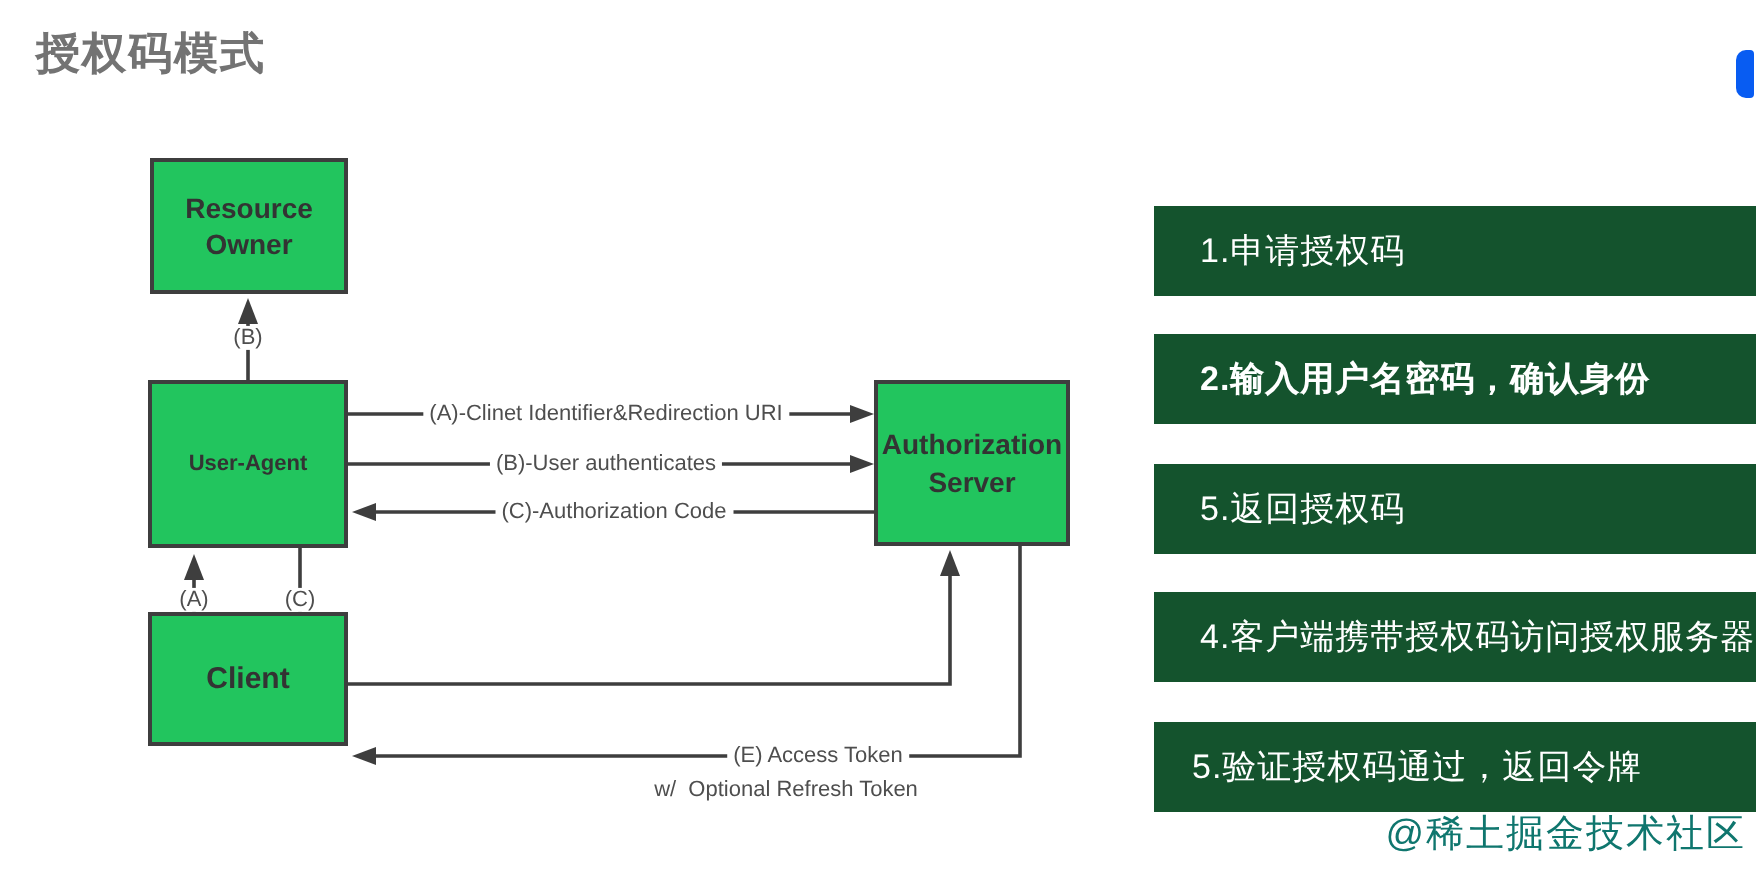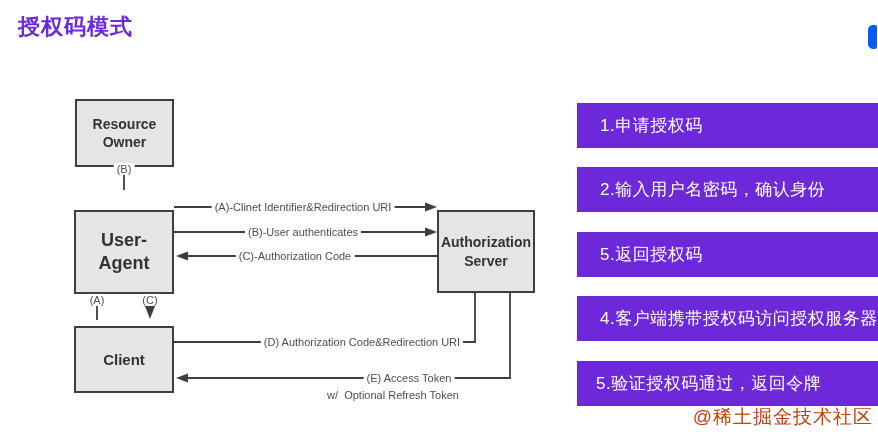--- a/index.html
+++ b/index.html
@@ -5,59 +5,59 @@
   html,body{margin:0;padding:0;}
   body{
     width:878px;height:436px;background:#ffffff;
     font-family:"Liberation Sans","DejaVu Sans",sans-serif;
     overflow:hidden;position:relative;
   }
   .stage{position:absolute;inset:0;width:878px;height:436px;}
 
   .page-title{
     position:absolute;left:18px;top:12px;
-    font-size:22px;font-weight:bold;color:#6d28d9;letter-spacing:1px;
+    font-size:22px;font-weight:bold;color:#737373;letter-spacing:1px;
   }
   .accent-pill{
     position:absolute;right:1px;top:25px;width:9px;height:24px;
     background:#085CF2;border-radius:5px 2px 2px 5px;
   }
 
   
   .diagram{position:absolute;left:0;top:0;width:560px;height:436px;}
   .diagram svg{position:absolute;left:0;top:0;}
   .node{
-    position:absolute;border:2px solid #3e3e3e;background:#e5e5e5;
+    position:absolute;border:2px solid #3e3e3e;background:#22c55e;
     display:flex;align-items:center;justify-content:center;text-align:center;
     font-weight:bold;color:#333333;font-size:14px;line-height:1.3;
-    box-sizing:border-box;padding:2px 8px;margin-top:20px;
+    box-sizing:border-box;padding:2px 8px;
   }
   .node-resource{left:75px;top:79px;width:99px;height:68px;}
-  .node-useragent{left:74px;top:190px;width:100px;height:84px;font-size:18px;}
+  .node-useragent{left:74px;top:190px;width:100px;height:84px;font-size:11px;}
   .node-authserver{left:437px;top:190px;width:98px;height:83px;}
   .node-client{left:74px;top:306px;width:100px;height:67px;font-size:15px;}
 
   .edge-label{
     position:absolute;transform:translate(-50%,-50%);
     background:#ffffff;padding:0 3px;font-size:11px;color:#4e4e4e;
     white-space:pre;line-height:1.1;
   }
   .edge-label.plain{background:#ffffff;}
 
   
   .steps{position:absolute;left:577px;top:0;width:301px;height:436px;}
   .step-banner{
     position:absolute;left:0;width:301px;height:45px;
-    background:#6d28d9;color:#ffffff;font-size:17px;
+    background:#14532d;color:#ffffff;font-size:17px;
     display:flex;align-items:center;padding-left:23px;box-sizing:border-box;
     letter-spacing:0.5px;
   }
   .watermark{
     position:absolute;right:5px;bottom:6px;
-    font-size:19px;color:#c2410c;letter-spacing:1px;
+    font-size:19px;color:#0f766e;letter-spacing:1px;
   }
 </style>
 </head>
 <body>
 
 <div class="stage">
 
   <div class="page-title">授权码模式</div>
   <div class="accent-pill"></div>
 
@@ -95,31 +95,30 @@
     </svg>
 
     <div class="node node-resource">Resource Owner</div>
     <div class="node node-useragent">User-Agent</div>
     <div class="node node-authserver">Authorization Server</div>
     <div class="node node-client">Client</div>
 
     <span class="edge-label" style="left:124px;top:169px;">(B)</span>
     <span class="edge-label" style="left:303px;top:207px;">(A)-Clinet Identifier&amp;Redirection URI</span>
     <span class="edge-label" style="left:303px;top:232px;">(B)-User authenticates</span>
-    <span class="edge-label" style="left:295px;top:256px;">(C)-Authorization Code</span>
+    <span class="edge-label" style="left:307px;top:256px;">(C)-Authorization Code</span>
     <span class="edge-label" style="left:97px;top:300px;">(A)</span>
     <span class="edge-label" style="left:150px;top:300px;">(C)</span>
-    <span class="edge-label" style="left:362px;top:342px;">(D) Authorization Code&amp;Redirection URI</span>
     <span class="edge-label" style="left:397px;top:378px;margin-left:12px;">(E) Access Token</span>
     <span class="edge-label plain" style="left:393px;top:395px;">w/  Optional Refresh Token</span>
   </div>
 
   <div class="steps">
     <div class="step-banner" style="top:103px;">1.申请授权码</div>
-    <div class="step-banner" style="top:167px;">2.输入用户名密码，确认身份</div>
+    <div class="step-banner" style="top:167px;font-weight:bold;">2.输入用户名密码，确认身份</div>
     <div class="step-banner" style="top:232px;">5.返回授权码</div>
     <div class="step-banner" style="top:296px;">4.客户端携带授权码访问授权服务器</div>
     <div class="step-banner" style="top:361px;padding-left:19px;">5.验证授权码通过，返回令牌</div>
   </div>
 
   <div class="watermark">@稀土掘金技术社区</div>
 
 </div>
 
 </body></html>

